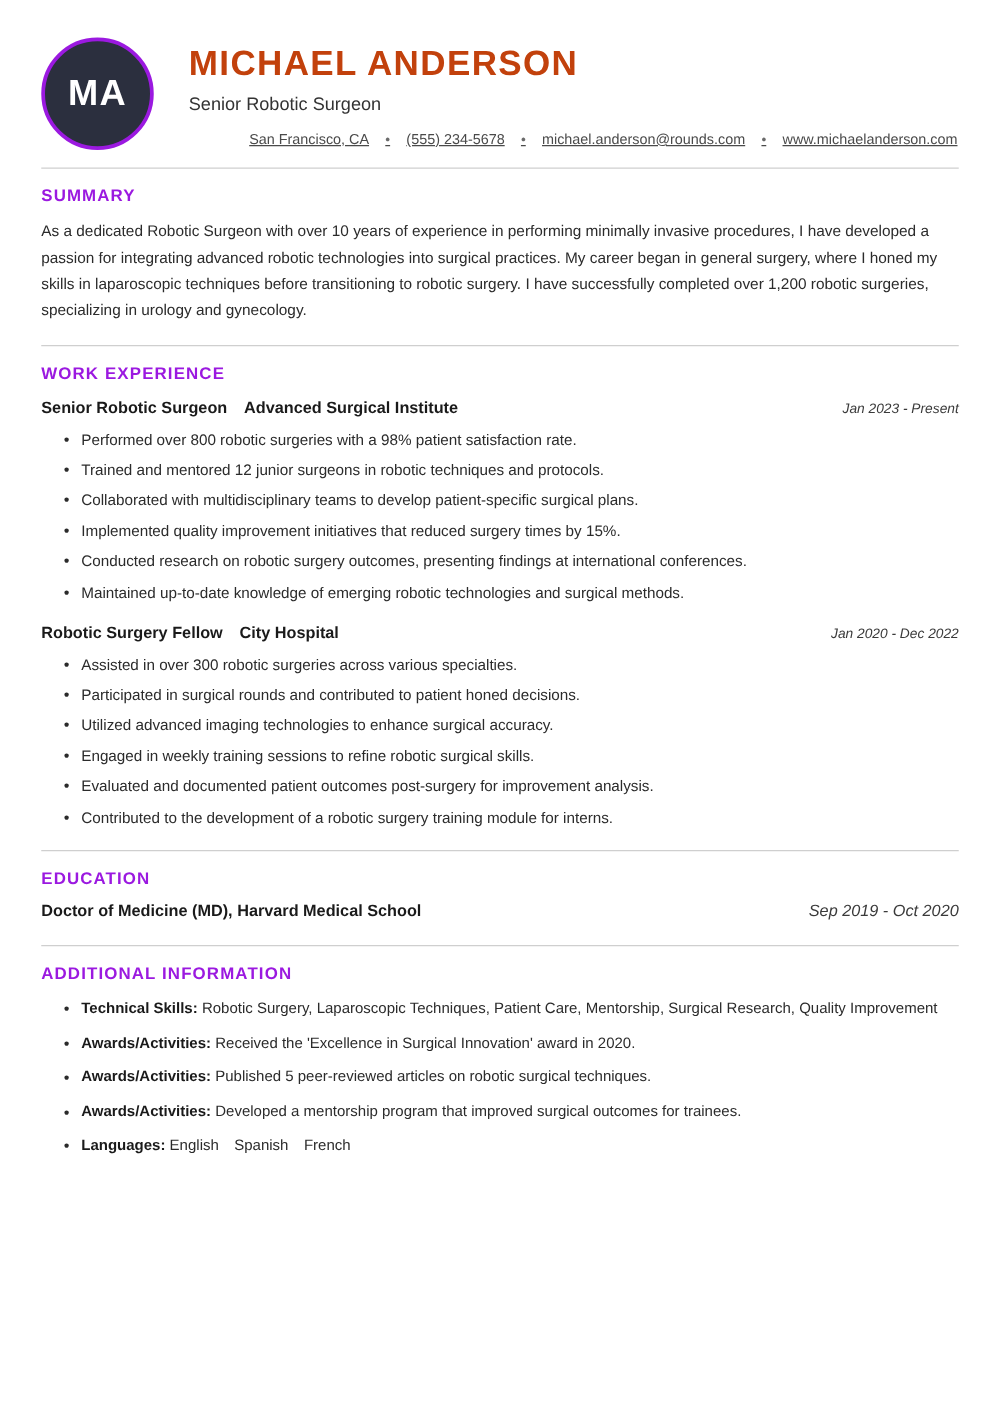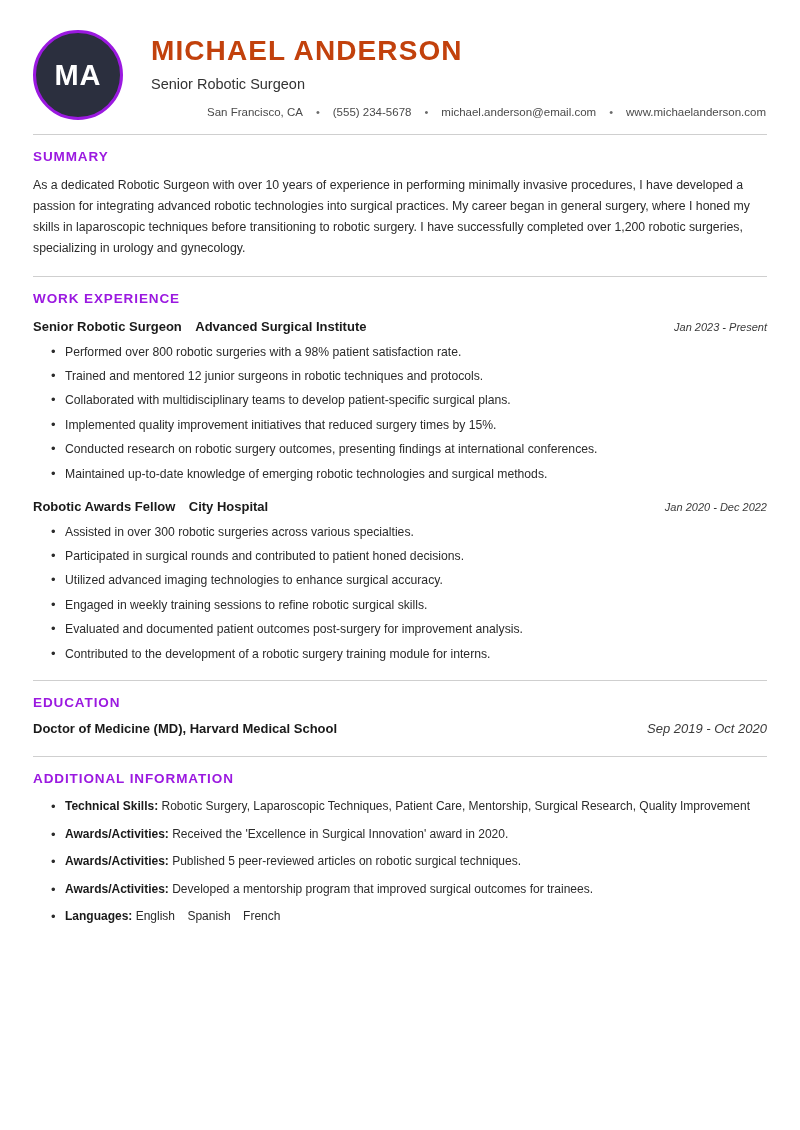--- a/index.html
+++ b/index.html
@@ -67,20 +67,21 @@
     font-weight: normal;
   }
   .contact-row {
     display: flex;
     justify-content: flex-end;
     align-items: flex-start;
     font-size: 11.5px;
     color: #4a4a4a;
     gap: 0;
     padding-right: 1px;
+    text-decoration: underline;
   }
   .contact-item { white-space: nowrap; }
   .dot-sep {
     color: #6a6a6a;
     padding: 0 13px;
     font-size: 11px;
   }
 
   
   .rule {
@@ -208,21 +209,21 @@
       <div class="avatar">MA</div>
     </div>
     <div class="head-right">
       <h1 class="name">MICHAEL ANDERSON</h1>
       <div class="title">Senior Robotic Surgeon</div>
       <div class="contact-row">
         <span class="contact-item">San Francisco, CA</span>
         <span class="dot-sep">•</span>
         <span class="contact-item">(555) 234-5678</span>
         <span class="dot-sep">•</span>
-        <span class="contact-item">michael.anderson@email.com</span>
+        <span class="contact-item">michael.anderson@rounds.com</span>
         <span class="dot-sep">•</span>
         <span class="contact-item">www.michaelanderson.com</span>
       </div>
     </div>
   </div>
 
   <div class="rule"></div>
 
   <div class="section">
     <div class="section-title">SUMMARY</div>
@@ -248,21 +249,21 @@
         <li>Collaborated with multidisciplinary teams to develop patient-specific surgical plans.</li>
         <li>Implemented quality improvement initiatives that reduced surgery times by 15%.</li>
         <li>Conducted research on robotic surgery outcomes, presenting findings at international conferences.</li>
         <li>Maintained up-to-date knowledge of emerging robotic technologies and surgical methods.</li>
       </ul>
     </div>
 
     <div class="job">
       <div class="job-head">
         <div>
-          <span class="job-title">Robotic Awards Fellow</span>
+          <span class="job-title">Robotic Surgery Fellow</span>
           <span class="job-company">City Hospital</span>
         </div>
         <div class="job-dates">Jan 2020 - Dec 2022</div>
       </div>
       <ul class="bullets">
         <li>Assisted in over 300 robotic surgeries across various specialties.</li>
         <li>Participated in surgical rounds and contributed to patient honed decisions.</li>
         <li>Utilized advanced imaging technologies to enhance surgical accuracy.</li>
         <li>Engaged in weekly training sessions to refine robotic surgical skills.</li>
         <li>Evaluated and documented patient outcomes post-surgery for improvement analysis.</li>

